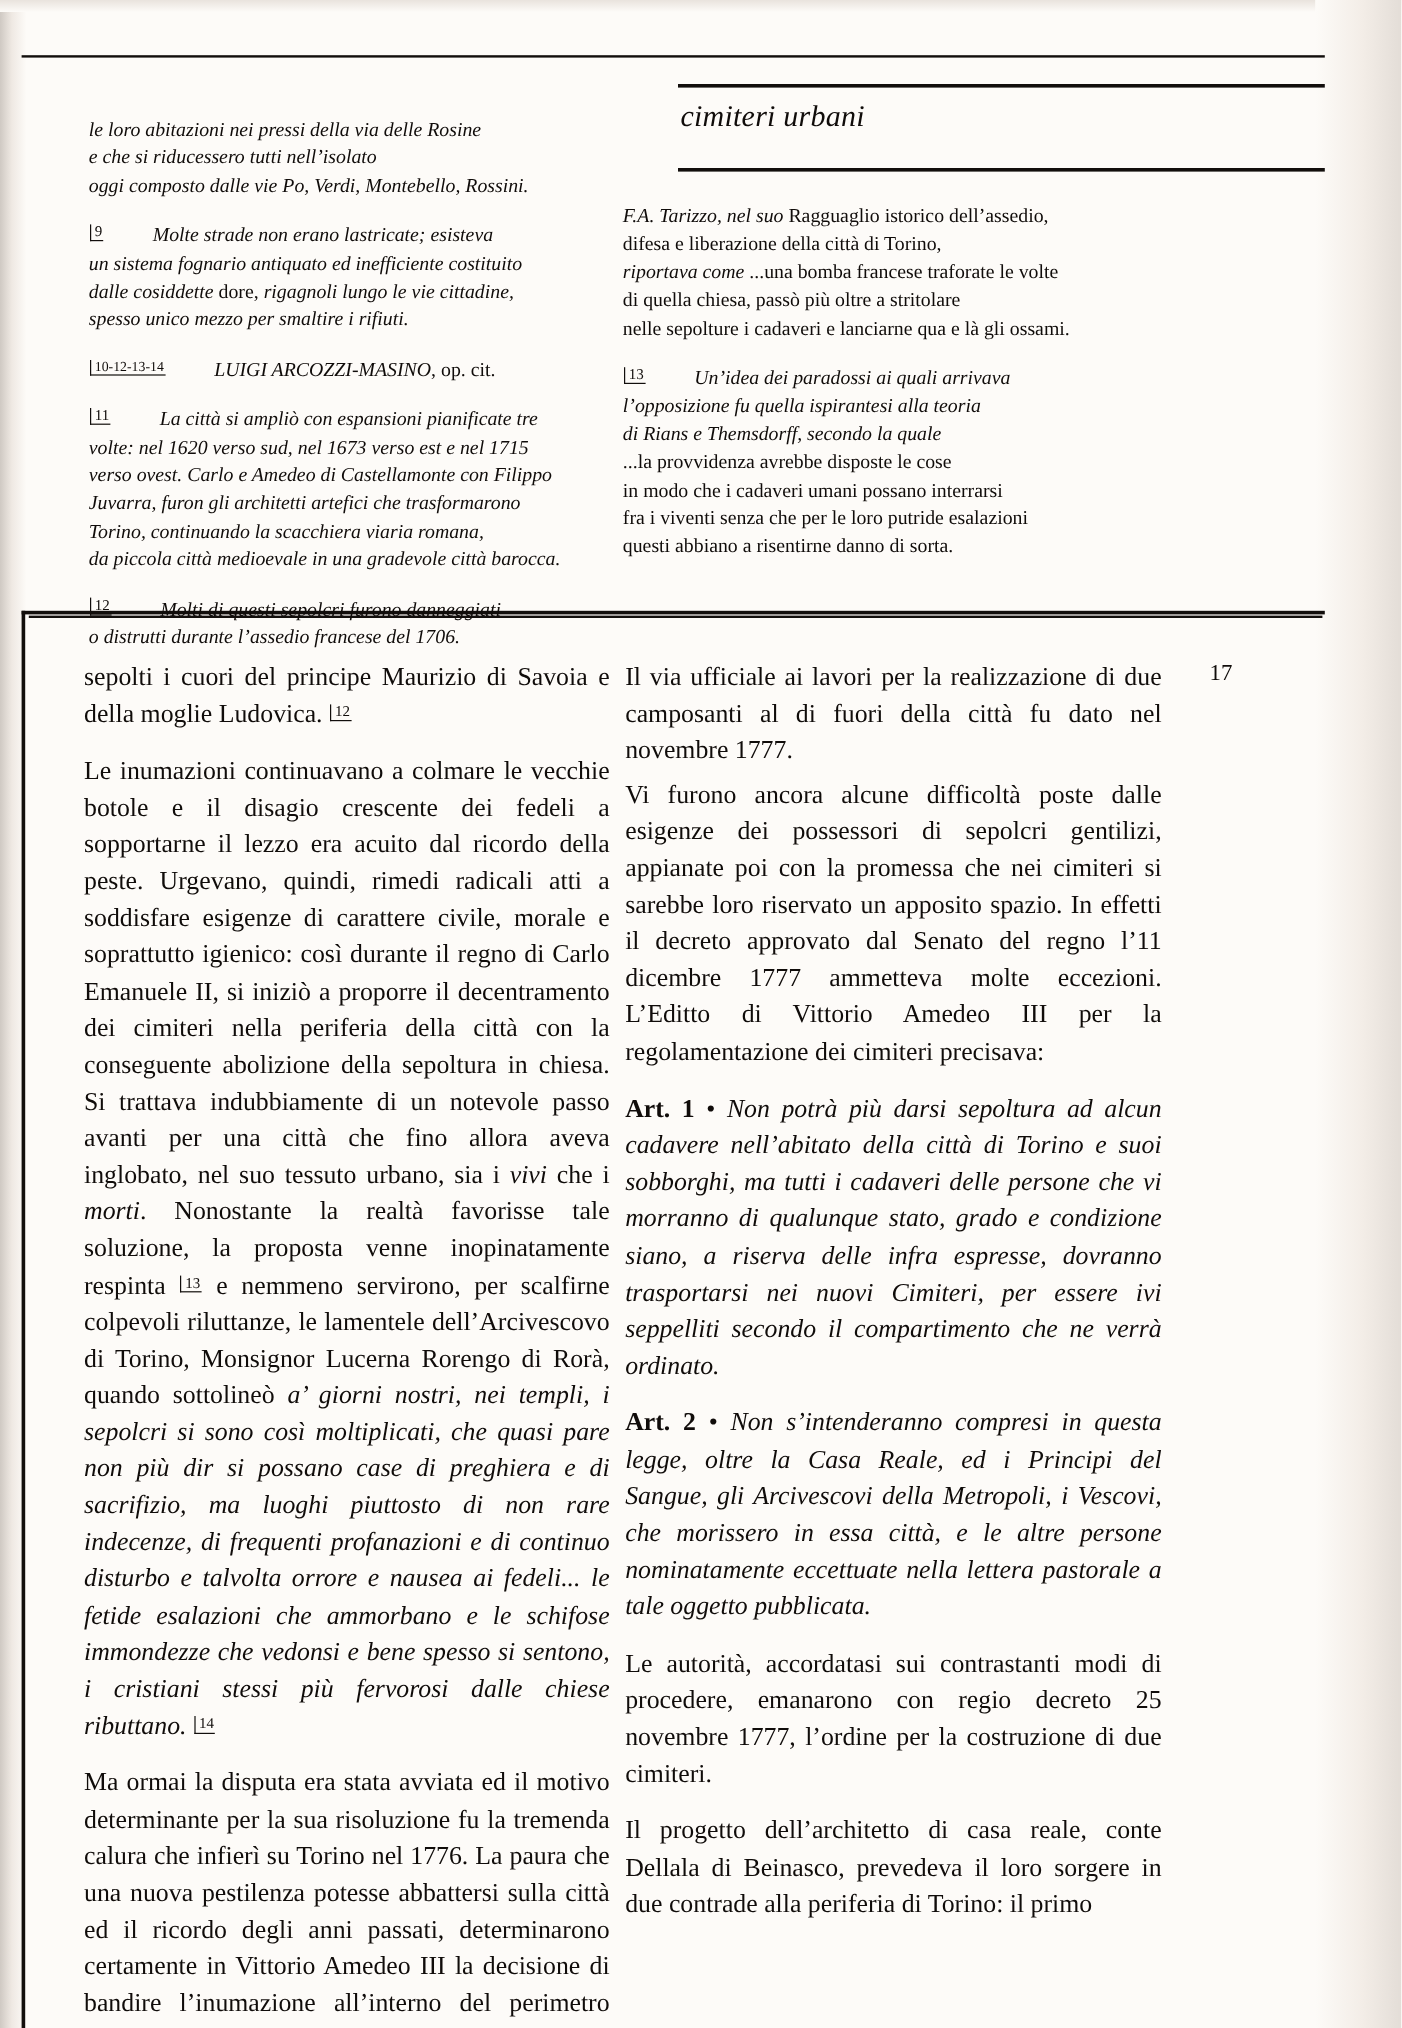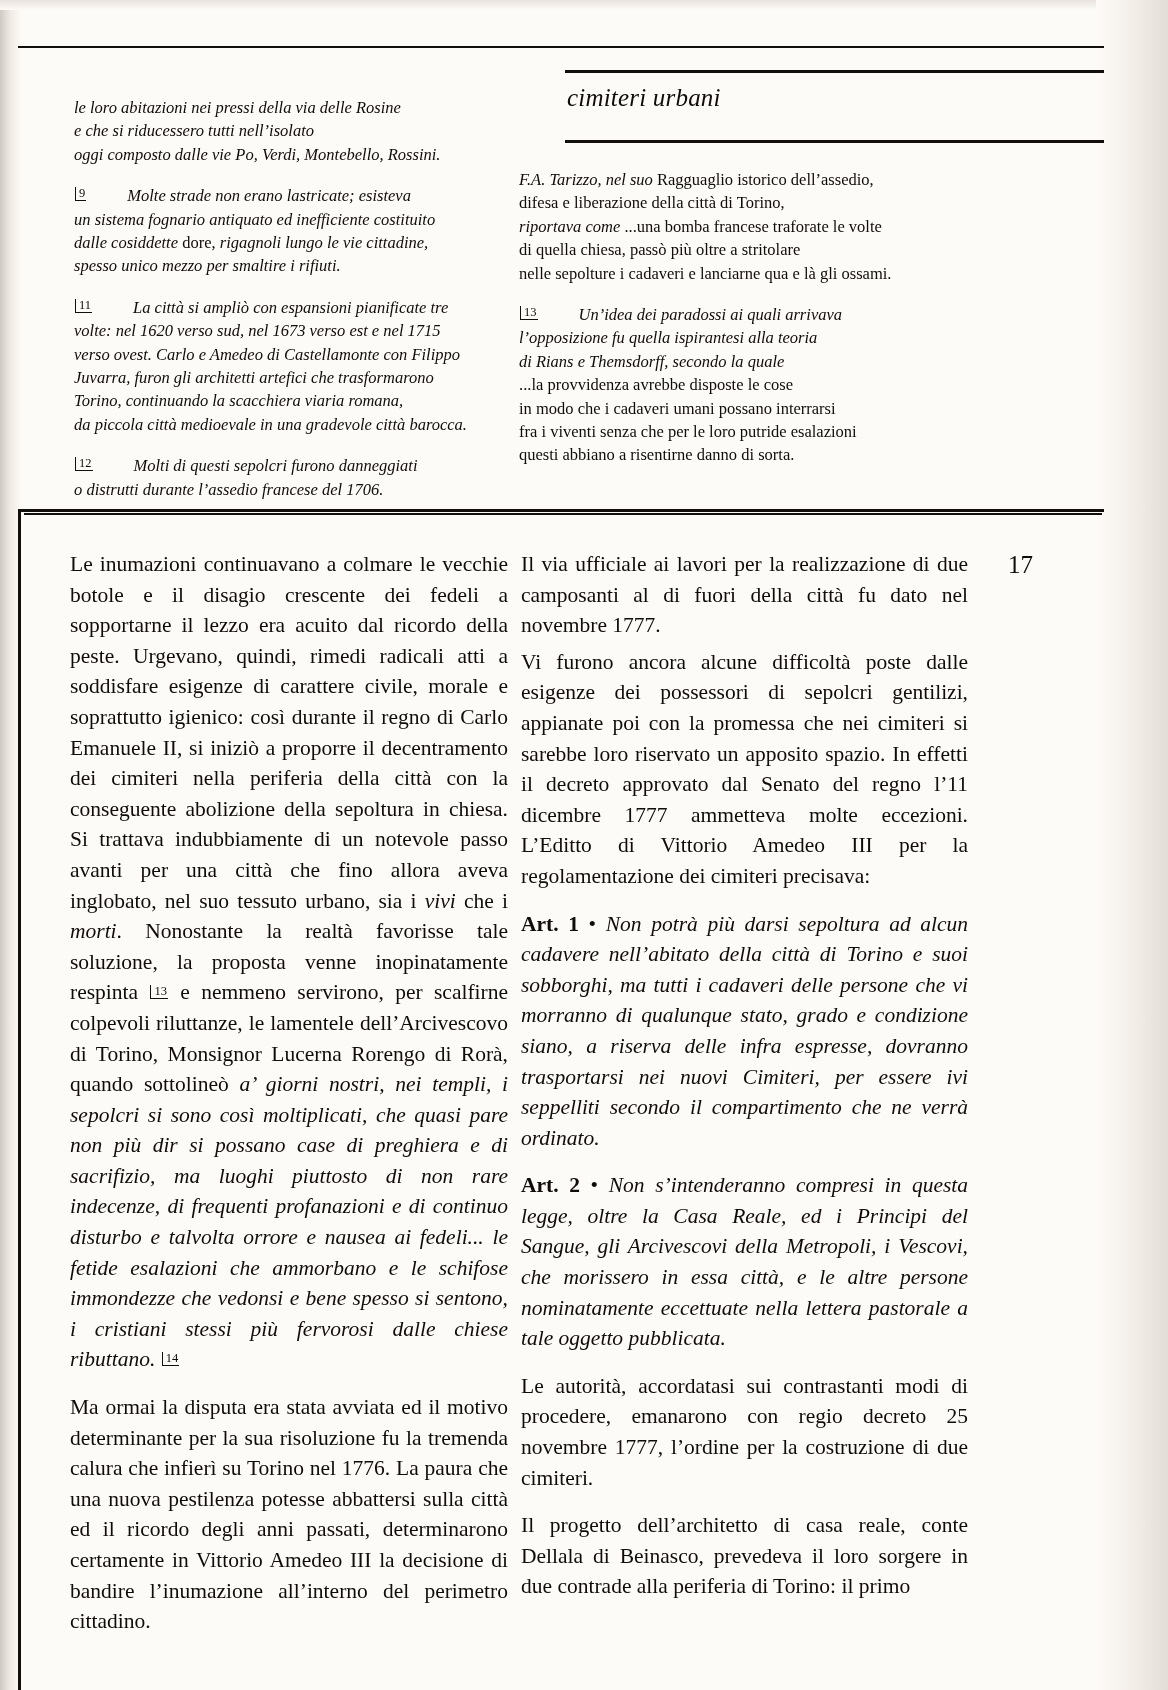--- a/index.html
+++ b/index.html
@@ -128,21 +128,21 @@
   .para { margin: 0 0 17px 0; }
   .para:last-child { margin-bottom: 0; }
   .para-tight { margin-bottom: 6px; }
   .it { font-style: italic; }
   .art-lead { font-weight: bold; font-style: normal; }
   .bullet { font-style: normal; }
 
   .folio {
     position: absolute;
     left: 1008px; top: 551px;
-    font-size: 25px;
+    font-size: 19px;
   }
 </style>
 </head>
 <body>
 
 <div class="page">
 
   <div class="scan-edge-left"></div>
   <div class="scan-edge-top"></div>
   <div class="scan-gutter"></div>
@@ -164,20 +164,23 @@
       <span>oggi composto dalle vie Po, Verdi, Montebello, Rossini.</span>
     </div>
 
     <div class="fn-block fn-ital">
       <span class="fnmark">9</span><span class="fn-indent"></span><span>Molte strade non erano lastricate; esisteva</span><br>
       <span>un sistema fognario antiquato ed inefficiente costituito</span><br>
       <span><span>dalle cosiddette </span><span class="fn-rom">dore,</span><span> rigagnoli lungo le vie cittadine,</span></span><br>
       <span>spesso unico mezzo per smaltire i rifiuti.</span>
     </div>
 
+    <div class="fn-block">
+      <span class="fnmark fnmark-sm">10-12-13-14</span><span class="fn-indent"></span><span class="fn-ital">LUIGI ARCOZZI-MASINO</span><span class="fn-rom">, op. cit.</span>
+    </div>
 
     <div class="fn-block fn-ital">
       <span class="fnmark">11</span><span class="fn-indent"></span><span>La città si ampliò con espansioni pianificate tre</span><br>
       <span>volte: nel 1620 verso sud, nel 1673 verso est e nel 1715</span><br>
       <span>verso ovest. Carlo e Amedeo di Castellamonte con Filippo</span><br>
       <span>Juvarra, furon gli architetti artefici che trasformarono</span><br>
       <span>Torino, continuando la scacchiera viaria romana,</span><br>
       <span>da piccola città medioevale in una gradevole città barocca.</span>
     </div>
 
@@ -206,20 +209,24 @@
       <span class="fn-rom">in modo che i cadaveri umani possano interrarsi</span><br>
       <span class="fn-rom">fra i viventi senza che per le loro putride esalazioni</span><br>
       <span class="fn-rom">questi abbiano a risentirne danno di sorta.</span>
     </div>
 
 
   </div>
 
   <div class="body-col body-col-left">
 
+    <p class="para">
+      <span>sepolti i cuori del principe Maurizio di Savoia e della moglie Ludovica.</span>
+      <span class="fnmark">12</span>
+    </p>
 
     <p class="para"><span>Le inumazioni continuavano a colmare le vecchie botole e il disagio crescente dei fedeli a sopportarne il lezzo era acuito dal ricordo della peste. Urgevano, quindi, rimedi radicali atti a soddisfare esigenze di carattere civile, morale e soprattutto igienico: così durante il regno di Carlo Emanuele II, si iniziò a proporre il decentramento dei cimiteri nella periferia della città con la conseguente abolizione della sepoltura in chiesa. Si trattava indubbiamente di un notevole passo avanti per una città che fino allora aveva inglobato, nel suo tessuto urbano, sia i</span> <span class="it">vivi</span> <span>che i</span> <span class="it">morti</span><span>. Nonostante la realtà favorisse tale soluzione, la proposta venne inopinatamente respinta</span> <span class="fnmark">13</span> <span>e nemmeno servirono, per scalfirne colpevoli riluttanze, le lamentele dell’Arcivescovo di Torino, Monsignor Lucerna Rorengo di Rorà, quando sottolineò</span> <span class="it">a’ giorni nostri, nei templi, i sepolcri si sono così moltiplicati, che quasi pare non più dir si possano case di preghiera e di sacrifizio, ma luoghi piuttosto di non rare indecenze, di frequenti profanazioni e di continuo disturbo e talvolta orrore e nausea ai fedeli... le fetide esalazioni che ammorbano e le schifose immondezze che vedonsi e bene spesso si sentono, i cristiani stessi più fervorosi dalle chiese ributtano.</span> <span class="fnmark">14</span></p>
 
     <p class="para">Ma ormai la disputa era stata avviata ed il motivo determinante per la sua risoluzione fu la tremenda calura che infierì su Torino nel 1776. La paura che una nuova pestilenza potesse abbattersi sulla città ed il ricordo degli anni passati, determinarono certamente in Vittorio Amedeo III la decisione di bandire l’inumazione all’interno del perimetro cittadino.</p>
 
   </div>
 
   <div class="body-col body-col-right">
 
     <p class="para para-tight">Il via ufficiale ai lavori per la realizzazione di due camposanti al di fuori della città fu dato nel novembre 1777.</p>

